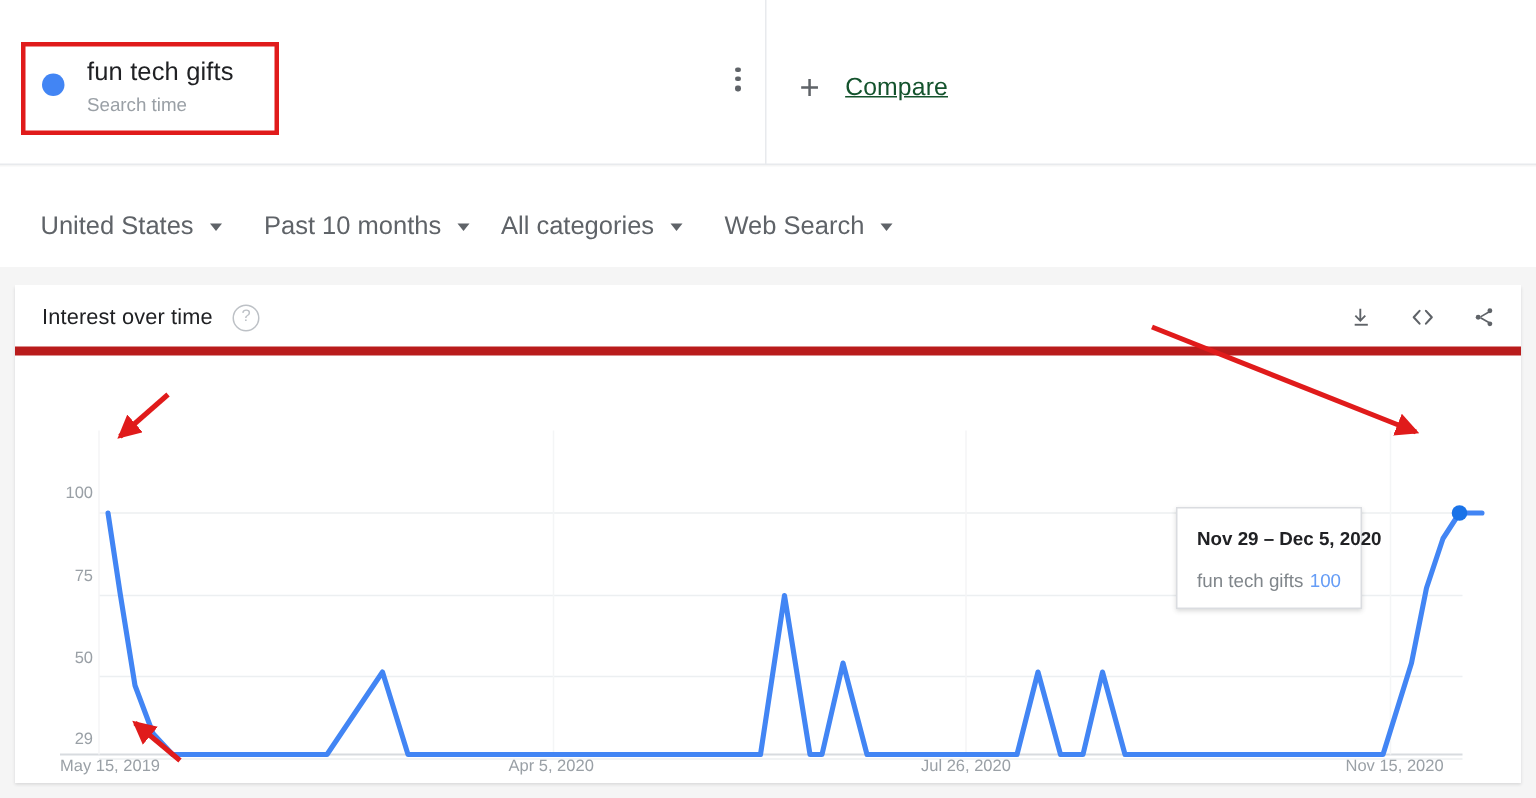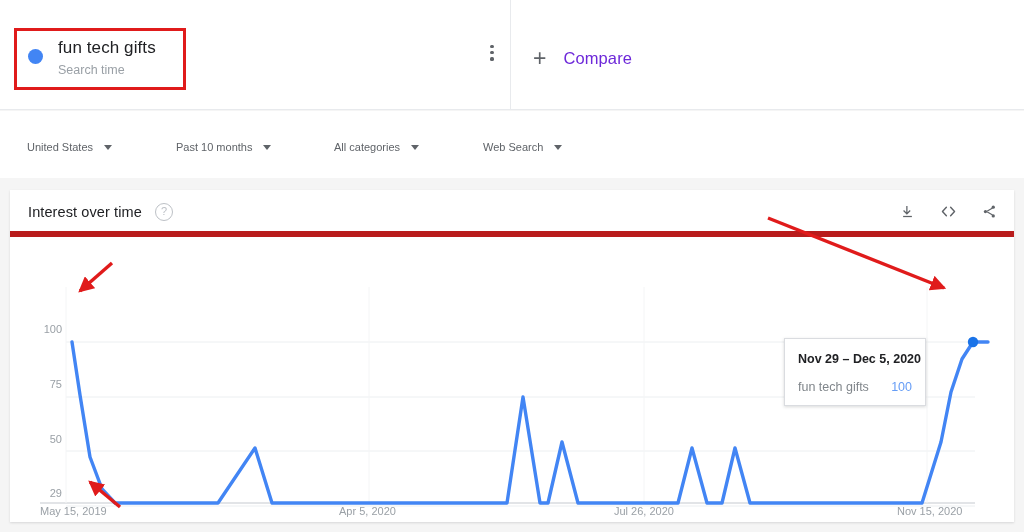--- a/index.html
+++ b/index.html
@@ -93,42 +93,43 @@
     gap: 17px;
   }
   .compare .plus {
     font-size: 23px;
     color: #5f6368;
     font-weight: 300;
     line-height: 1;
   }
   .compare .ctext {
     font-size: 16.5px;
-    color: #6d28d9;
+    color: #14532d;
     letter-spacing: .1px;
+    text-decoration: underline;
   }
 
   
   .filter-bar {
     position: absolute;
     left: 0; top: 111px;
     width: 1024px; height: 67px;
     background: #ffffff;
     box-sizing: border-box;
   }
   .filter {
     position: absolute;
     top: 30px;
     display: flex;
     align-items: center;
     gap: 11px;
     white-space: nowrap;
   }
   .filter .ftext {
-    font-size: 11px;
+    font-size: 17px;
     color: #5f6368;
   }
   .caret {
     width: 0; height: 0;
     border-left: 4.5px solid transparent;
     border-right: 4.5px solid transparent;
     border-top: 5.5px solid #5f6368;
     display: block;
   }
 
@@ -200,21 +201,21 @@
     position: absolute;
     font-size: 11px;
     color: #9aa0a6;
     white-space: nowrap;
   }
 
   
   .tooltip {
     position: absolute;
     left: 784px; top: 338px;
-    width: 142px; height: 68px;
+    width: 124px; height: 68px;
     background: #ffffff;
     border: 1px solid #dadce0;
     box-sizing: border-box;
     box-shadow: 0 1px 3px rgba(60,64,67,.2);
   }
   .tt-date {
     position: absolute;
     left: 13px; top: 13px;
     font-size: 12.5px;
     font-weight: bold;

